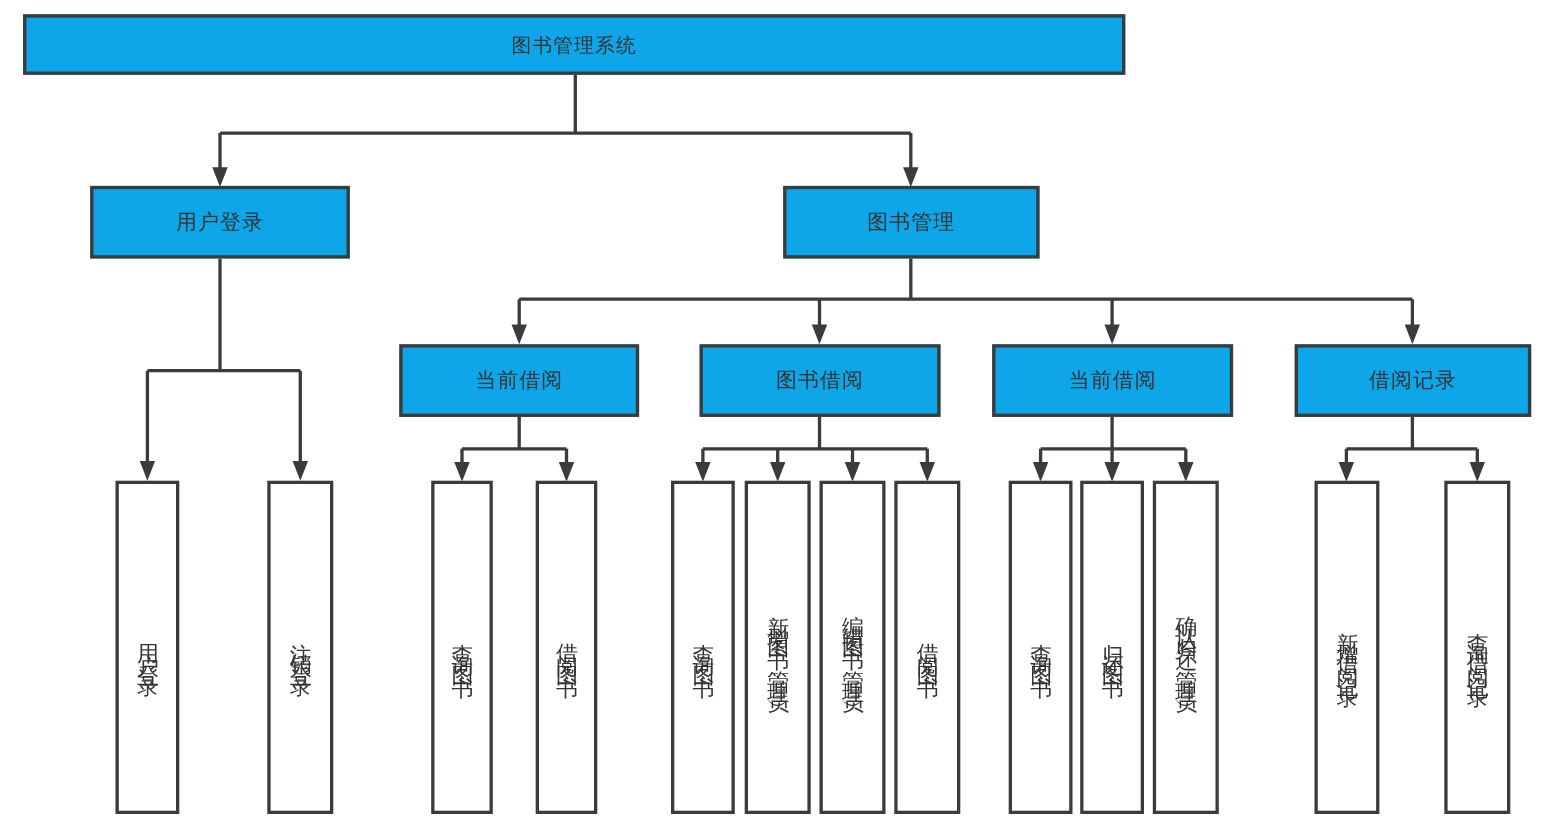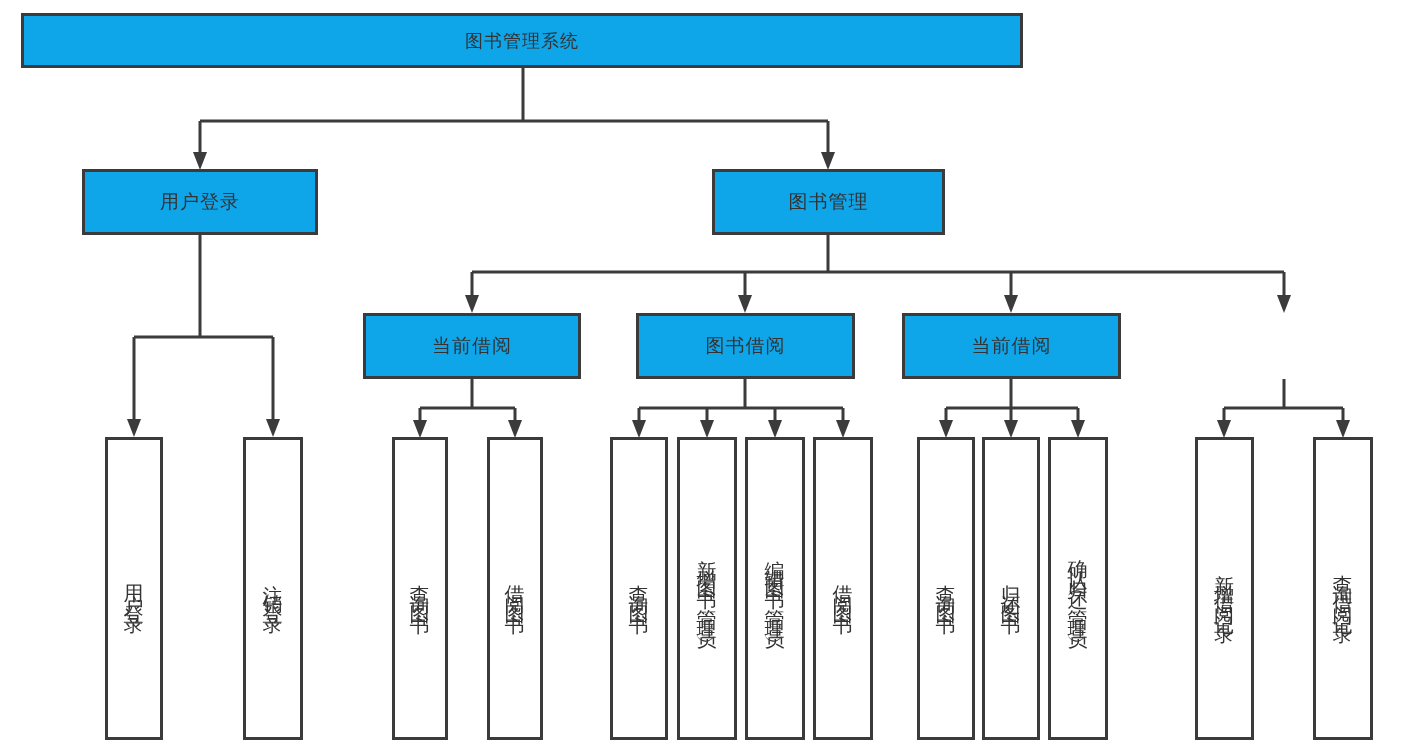--- a/index.html
+++ b/index.html
@@ -113,20 +113,21 @@
   </svg>
 
   <div class="box root" style="left:21px; top:13px; width:1002px; height:55px;">图书管理系统</div>
 
   <div class="box" style="left:82px; top:169px; width:236px; height:66px;">用户登录</div>
   <div class="box" style="left:712px; top:169px; width:233px; height:66px;text-align:right;">图书管理</div>
 
   <div class="box" style="left:363px; top:313px; width:218px; height:66px;">当前借阅</div>
   <div class="box" style="left:636px; top:313px; width:219px; height:66px;">图书借阅</div>
   <div class="box" style="left:902px; top:313px; width:219px; height:66px;">当前借阅</div>
+  <div class="box" style="left:1177px; top:313px; width:215px; height:66px;">借阅记录</div>
 
   <div class="vbox" style="left:105px; top:437px; width:58px; height:303px;">
     <span>用户登录</span>
   </div>
   <div class="vbox" style="left:243px; top:437px; width:60px; height:303px;">
     <span>注销登录</span>
   </div>
 
   <div class="vbox" style="left:392px; top:437px; width:56px; height:303px;">
     <span>查询图书</span>

